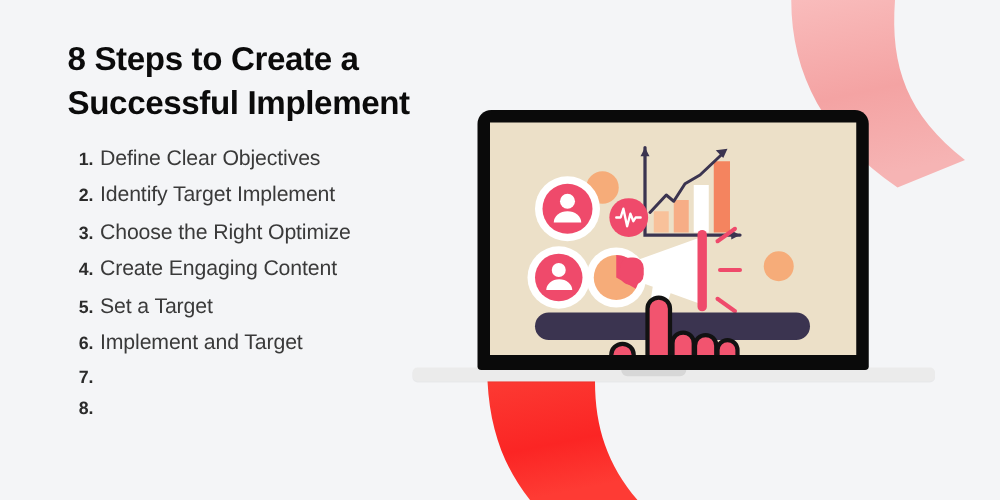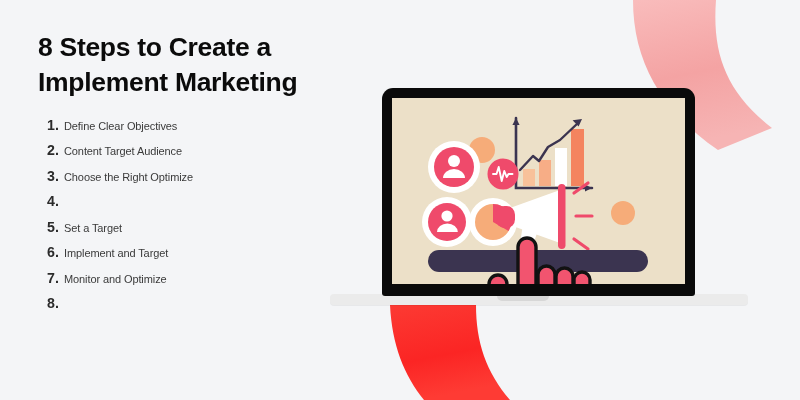--- a/index.html
+++ b/index.html
@@ -15,21 +15,21 @@
     width:800px; height:400px;
     background:#f4f5f7;
     overflow:hidden;
   }
 
   
   .ribbon-svg { position:absolute; left:0; top:0; width:800px; height:400px; pointer-events:none; }
 
   
   .text-col {
-    position:absolute; left:38px; top:30px; width:330px;
+    position:absolute; left:54px; top:30px; width:330px;
   }
   .title {
     font-size:26.5px;
     font-weight:700;
     line-height:1.32;
     color:#0b0b0b;
     letter-spacing:-0.3px;
   }
   .steps { list-style:none; margin-top:17px; }
   .step {
@@ -39,21 +39,21 @@
     padding-left:9px;
   }
   .step-num {
     font-size:14.2px;
     font-weight:700;
     color:#2b2b2b;
     min-width:17px;
     flex:0 0 auto;
   }
   .step-label {
-    font-size:11px;
+    font-size:17px;
     font-weight:400;
     color:#3a3a3a;
     letter-spacing:-0.1px;
   }
 
   
   .laptop { position:absolute; left:382px; top:88px; width:330px; height:220px; }
   .lid {
     position:absolute; left:0; top:0;
     width:313px; height:208px;
@@ -102,50 +102,50 @@
         <stop offset="100%" stop-color="#fe3b34"></stop>
       </linearGradient>
     </defs>
     <path d="M633 0 C633 60, 660 110, 718 150 L772 128 C726 92, 712 54, 716 0 Z" fill="url(#gradPink)"></path>
     <path d="M390 305 C392 345, 404 375, 424 400 L510 400 C486 372, 476 342, 476 305 Z" fill="url(#gradRed)"></path>
   </svg>
 
   <div class="text-col">
     <h1 class="title">
       <span>8 Steps to Create a</span><br>
-      <span>Implement Marketing</span><br>
+      <span>Successful Implement</span><br>
     </h1>
 
     <ol class="steps">
       <li class="step">
         <span class="step-num">1.</span>
         <span class="step-label">Define Clear Objectives</span>
       </li>
       <li class="step">
         <span class="step-num">2.</span>
-        <span class="step-label">Content Target Audience</span>
+        <span class="step-label">Identify Target Implement</span>
       </li>
       <li class="step">
         <span class="step-num">3.</span>
         <span class="step-label">Choose the Right Optimize</span>
       </li>
       <li class="step">
         <span class="step-num">4.</span>
+        <span class="step-label">Create Engaging Content</span>
       </li>
       <li class="step">
         <span class="step-num">5.</span>
         <span class="step-label">Set a Target</span>
       </li>
       <li class="step">
         <span class="step-num">6.</span>
         <span class="step-label">Implement and Target</span>
       </li>
       <li class="step">
         <span class="step-num">7.</span>
-        <span class="step-label">Monitor and Optimize</span>
       </li>
       <li class="step">
         <span class="step-num">8.</span>
       </li>
     </ol>
   </div>
 
   <div class="laptop">
     <div class="base"></div>
     <div class="notch"></div>

